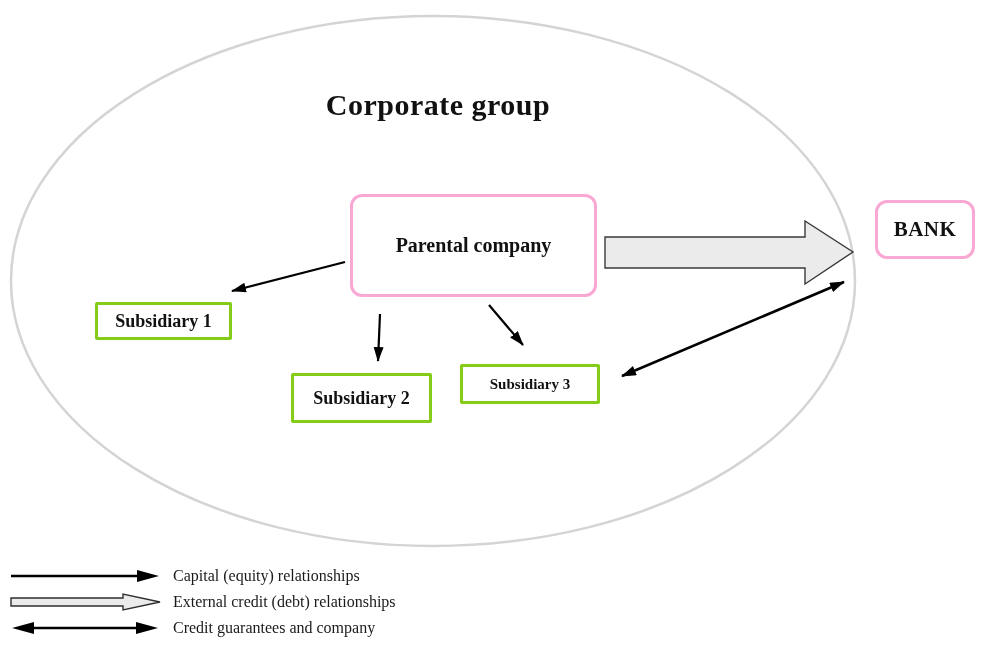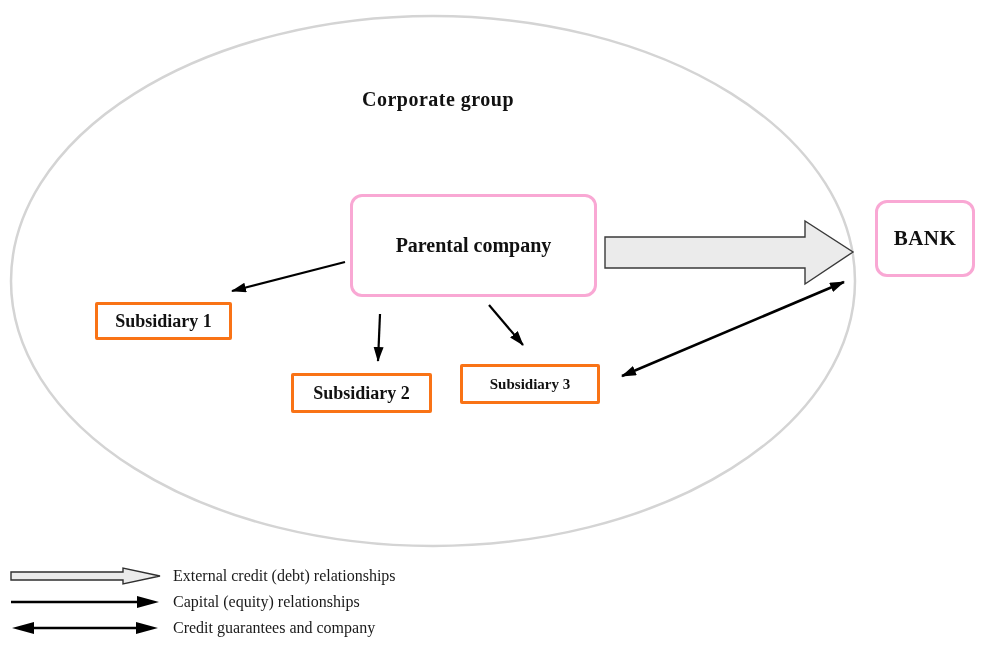--- a/index.html
+++ b/index.html
@@ -21,21 +21,21 @@
     top: 0;
     width: 984px;
     height: 661px;
   }
   .title {
     position: absolute;
     left: 288px;
     top: 88px;
     width: 300px;
     text-align: center;
-    font-size: 20px;
+    font-size: 30px;
     font-weight: bold;
     color: #111111;
     letter-spacing: 0.5px;
   }
   .node {
     position: absolute;
     display: flex;
     align-items: center;
     justify-content: center;
     background: #ffffff;
@@ -43,35 +43,35 @@
     font-weight: bold;
     box-sizing: border-box;
     text-align: center;
   }
   .node.rounded {
     border: 3px solid #f9a8d4;
     border-radius: 12px;
     justify-content: center;
   }
   .node.square {
-    border: 3px solid #f97316;
+    border: 3px solid #84cc16;
     border-radius: 2px;
   }
   .node-parent {
     left: 350px; top: 194px; width: 247px; height: 103px;
     font-size: 20px;
   }
   .node-bank {
-    left: 875px; top: 200px; width: 100px; height: 77px;
+    left: 875px; top: 200px; width: 100px; height: 59px;
     font-size: 21px;
     border-radius: 13px;
     letter-spacing: 0.5px;
   }
   .node-sub1 { left: 95px;  top: 302px; width: 137px; height: 38px; font-size: 18px; }
-  .node-sub2 { left: 291px; top: 373px; width: 141px; height: 40px; font-size: 18px; }
+  .node-sub2 { left: 291px; top: 373px; width: 141px; height: 50px; font-size: 18px; }
   .node-sub3 { left: 460px; top: 364px; width: 140px; height: 40px; font-size: 15px; }
 
   .legend {
     position: absolute;
     left: 10px;
     top: 565px;
     display: flex;
     flex-direction: column;
     gap: 4px;
   }
@@ -134,31 +134,31 @@
   </div>
 
   <div class="node square node-sub3">
     <span>Subsidiary 3</span>
   </div>
 
   <div class="legend">
 
     <div class="legend-row">
       <svg class="legend-icon" viewBox="0 0 152 20" xmlns="http://www.w3.org/2000/svg">
-        <polygon points="1,6 113,6 113,2 150,10 113,18 113,14 1,14" fill="#ebebeb" stroke="#2f2f2f" stroke-width="1.4"></polygon>
+        <line x1="1" y1="10" x2="128" y2="10" stroke="#000000" stroke-width="2.4"></line>
+        <polygon points="127,4 149,10 127,16" fill="#000000"></polygon>
       </svg>
-      <span class="legend-label">External credit (debt) relationships</span>
+      <span class="legend-label">Capital (equity) relationships</span>
     </div>
 
     <div class="legend-row">
       <svg class="legend-icon" viewBox="0 0 152 20" xmlns="http://www.w3.org/2000/svg">
-        <line x1="1" y1="10" x2="128" y2="10" stroke="#000000" stroke-width="2.4"></line>
-        <polygon points="127,4 149,10 127,16" fill="#000000"></polygon>
+        <polygon points="1,6 113,6 113,2 150,10 113,18 113,14 1,14" fill="#ebebeb" stroke="#2f2f2f" stroke-width="1.4"></polygon>
       </svg>
-      <span class="legend-label">Capital (equity) relationships</span>
+      <span class="legend-label">External credit (debt) relationships</span>
     </div>
 
     <div class="legend-row">
       <svg class="legend-icon" viewBox="0 0 152 20" xmlns="http://www.w3.org/2000/svg">
         <line x1="20" y1="10" x2="130" y2="10" stroke="#000000" stroke-width="2.4"></line>
         <polygon points="24,4 2,10 24,16" fill="#000000"></polygon>
         <polygon points="126,4 148,10 126,16" fill="#000000"></polygon>
       </svg>
       <span class="legend-label">Credit guarantees and company</span>
     </div>

